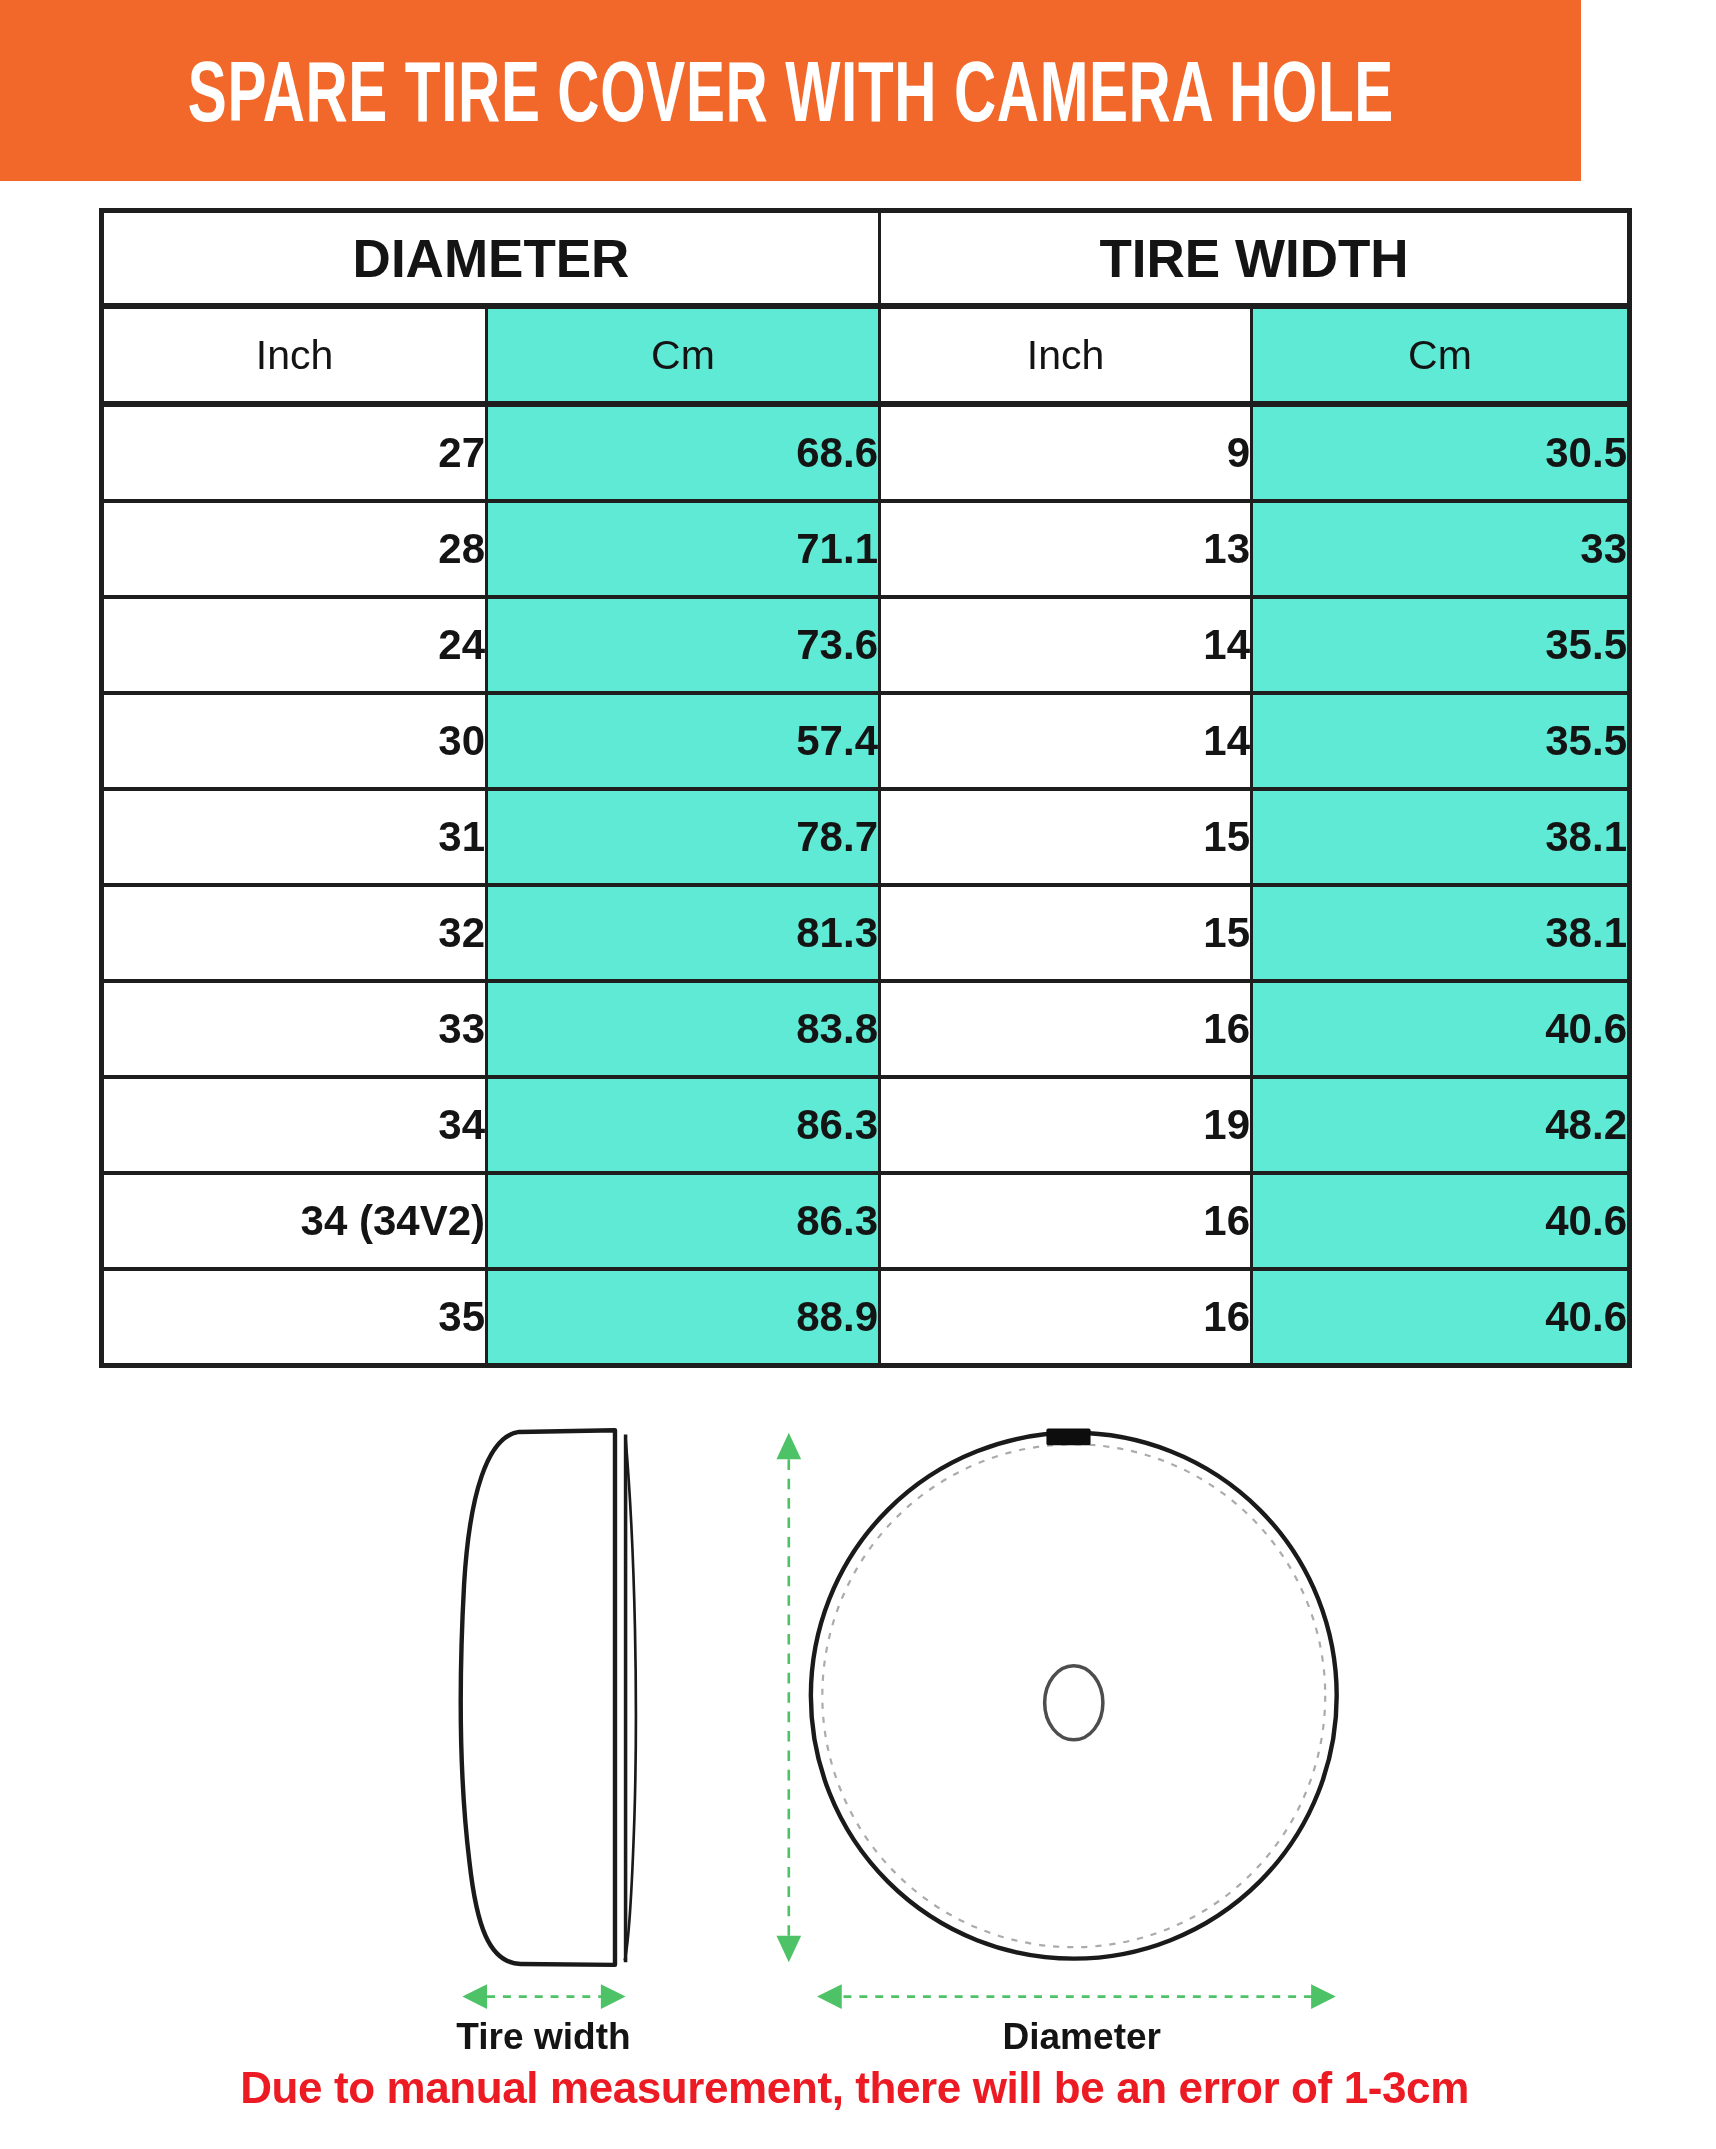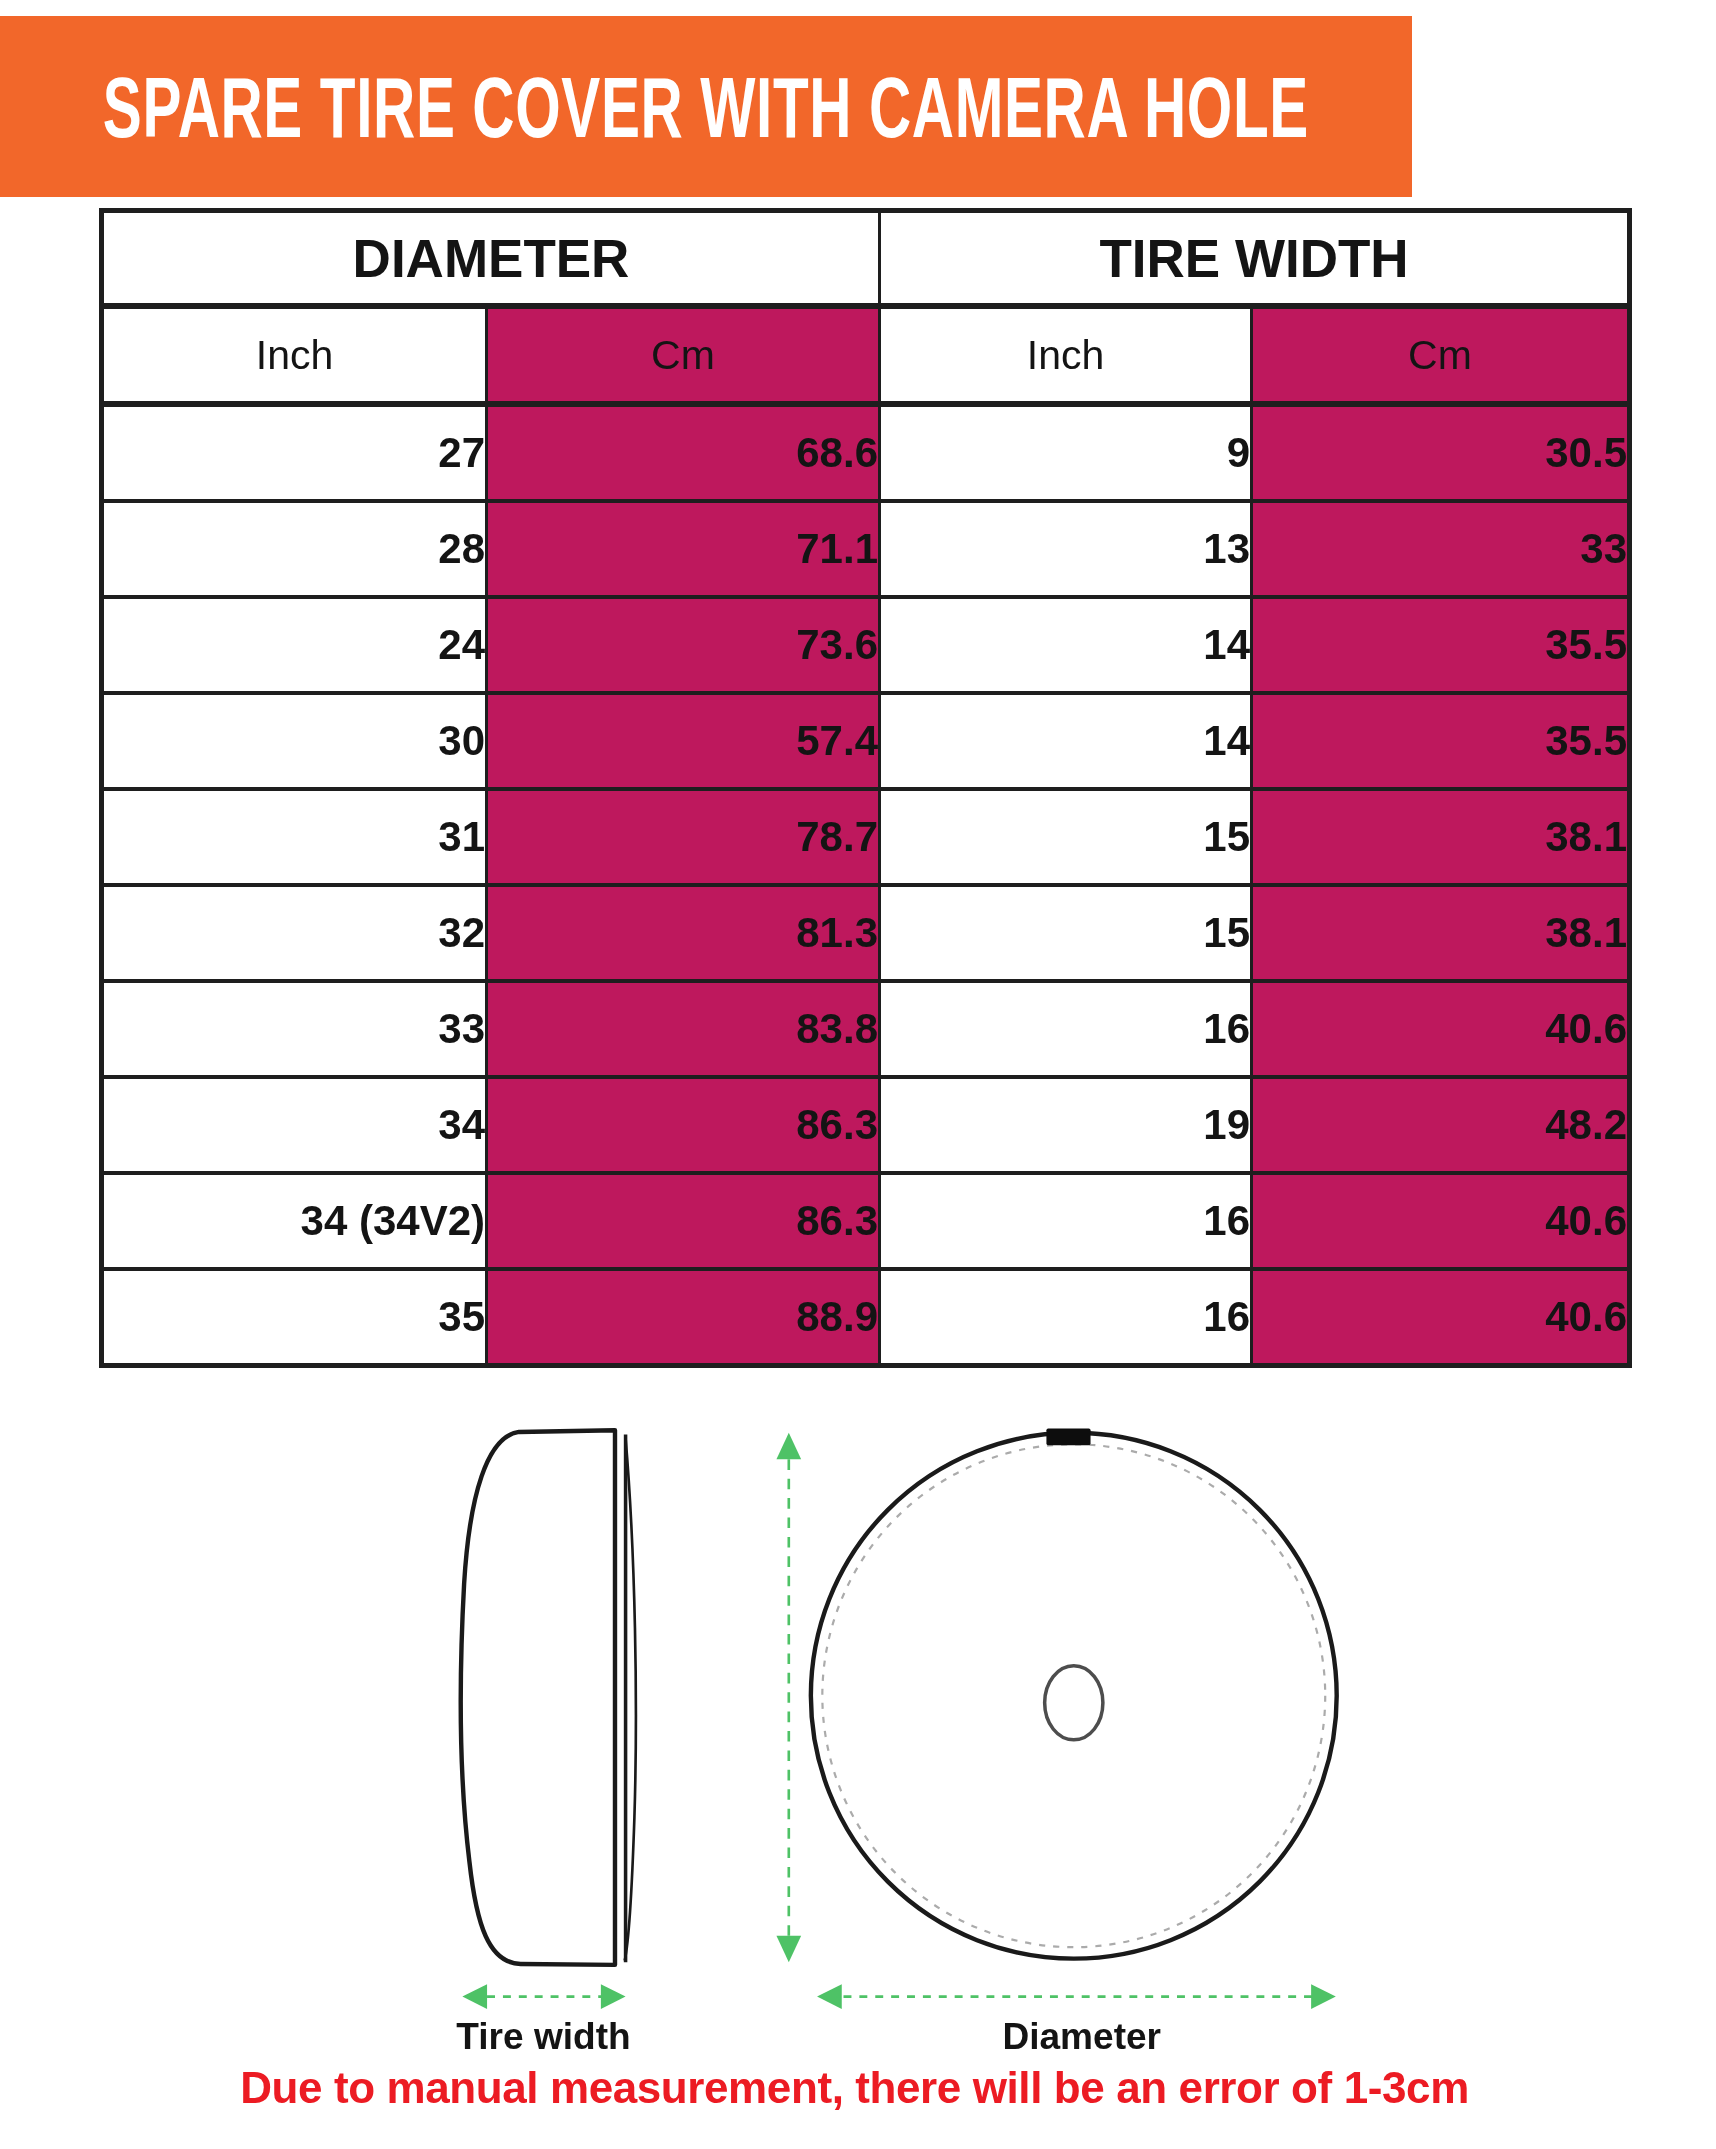--- a/index.html
+++ b/index.html
@@ -3,21 +3,21 @@
 <meta charset="utf-8">
 <style>
   html,body { margin:0; padding:0; }
   body {
     width:1717px; height:2149px; position:relative;
     background:#ffffff;
     font-family:"Liberation Sans", sans-serif;
     overflow:hidden;
   }
   .banner {
-    position:absolute; top:16px; left:0; width:1412px; height:181px;
+    position:absolute; top:0; left:0; width:1581px; height:181px;
     background:#F2672A;
     display:flex; align-items:center; justify-content:center;
   }
   .banner .title {
     color:#ffffff; font-weight:bold; font-size:86px; line-height:1;
     white-space:nowrap; letter-spacing:0.9px;
     transform:scaleX(0.68); transform-origin:center center;
   }
   table.size {
     position:absolute; top:208px; left:99px; width:1527px;
@@ -26,21 +26,21 @@
   }
   table.size td {
     border:3.5px solid #1e1e1e;
     border-top-width:4.4px; border-bottom-width:4.4px;
     text-align:center; vertical-align:middle;
     color:#141414; padding:0;
   }
   tr.group-row td { height:90px; font-size:53px; font-weight:bold; border-bottom-width:6.2px; }
   tr.sub-row td   { height:92px; font-size:41px; font-weight:normal; border-bottom-width:6.2px; }
   tr.data-row td  { height:92px; font-size:42px; font-weight:bold;text-align:right; }
-  td.gray { background:#be185d; }
+  td.gray { background:#5eead4; }
   .diagram-svg { position:absolute; top:1394px; left:0; }
   .footnote {
     position:absolute; top:2063px; left:0; width:1709px;
     text-align:center; font-size:44px; font-weight:bold;
     color:#EC1B23; letter-spacing:-0.4px; white-space:nowrap;
   }
 </style>
 </head>
 <body>
 

